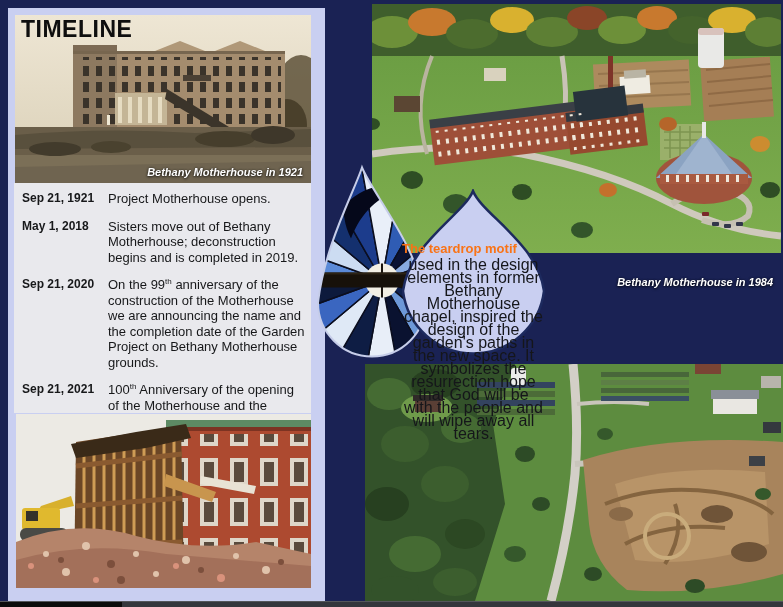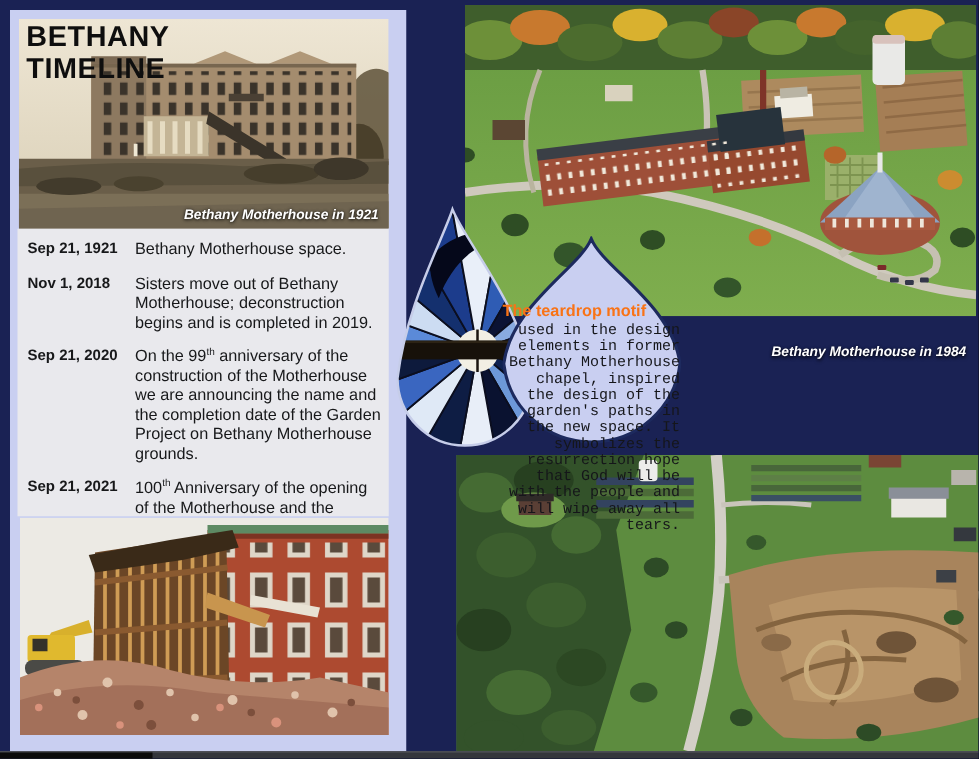--- a/index.html
+++ b/index.html
@@ -32,22 +32,22 @@
   .t-date{width:86px;flex:0 0 86px;font-weight:bold;font-size:12px;line-height:15.5px;}
   .t-text{flex:1;font-size:13px;line-height:15.5px;padding-right:4px;}
   .t-text sup{font-size:8px;line-height:0;}
   
   .drop{position:absolute;}
   .drop-title{
     position:absolute;left:402px;top:241px;width:143px;text-align:left;
     font-size:13px;font-weight:bold;color:#f97316;
   }
   .drop-body{
-    position:absolute;left:403px;top:258px;width:141px;text-align:right;
-    font-size:12px;line-height:13px;color:#15161a;font-family:Liberation Mono, monospace;
+    position:absolute;left:403px;top:258px;width:141px;text-align:center;
+    font-size:16px;line-height:13px;color:#15161a;
   }
   
   .bottom-bar{position:absolute;left:0;top:601px;width:783px;height:6px;background:#34363c;border-top:1px solid #54565b;box-sizing:border-box;}
   .bottom-bar-black{position:absolute;left:0;top:0;width:122px;height:6px;background:#0b0b0b;}
 </style>
 </head>
 <body>
 
 <div class="canvas">
 
@@ -91,33 +91,32 @@
         <rect x="0" y="140" width="296" height="28" fill="#7b6f57"></rect>
         <path d="M0,120 Q90,112 180,118 L296,114 L296,132 L0,134 Z" fill="#59503d"></path>
         <ellipse cx="40" cy="134" rx="26" ry="7" fill="#423b2c"></ellipse>
         <ellipse cx="96" cy="132" rx="20" ry="6" fill="#4a422f"></ellipse>
         <ellipse cx="210" cy="124" rx="30" ry="8" fill="#463e2c"></ellipse>
         <ellipse cx="258" cy="120" rx="22" ry="9" fill="#3e372a"></ellipse>
         <rect x="92" y="100" width="3" height="10" fill="#efe8d4"></rect>
         <path d="M0,152 L296,146 L296,168 L0,168 Z" fill="#6f6450"></path>
       </svg>
       <div class="page-title">
-        <div>BETHANY</div>
         <div>TIMELINE</div>
       </div>
       <div class="photo-caption">Bethany Motherhouse in 1921</div>
     </div>
 
     <div class="timeline">
       <div class="t-entry">
         <div class="t-date">Sep 21, 1921</div>
-        <div class="t-text"><span>Bethany Motherhouse space.</span><sup></sup><span></span></div>
+        <div class="t-text"><span>Project Motherhouse opens.</span><sup></sup><span></span></div>
       </div>
       <div class="t-entry">
-        <div class="t-date">Nov 1, 2018</div>
+        <div class="t-date">May 1, 2018</div>
         <div class="t-text"><span>Sisters move out of Bethany Motherhouse; deconstruction begins and is completed in 2019.</span><sup></sup><span></span></div>
       </div>
       <div class="t-entry">
         <div class="t-date">Sep 21, 2020</div>
         <div class="t-text"><span>On the 99</span><sup>th</sup><span> anniversary of the construction of the Motherhouse we are announcing the name and the completion date of the Garden Project on Bethany Motherhouse grounds.</span></div>
       </div>
       <div class="t-entry">
         <div class="t-date">Sep 21, 2021</div>
         <div class="t-text"><span>100</span><sup>th</sup><span> Anniversary of the opening of the Motherhouse and the projected completion date of the Bethany Centennial Garden.</span></div>
       </div>

